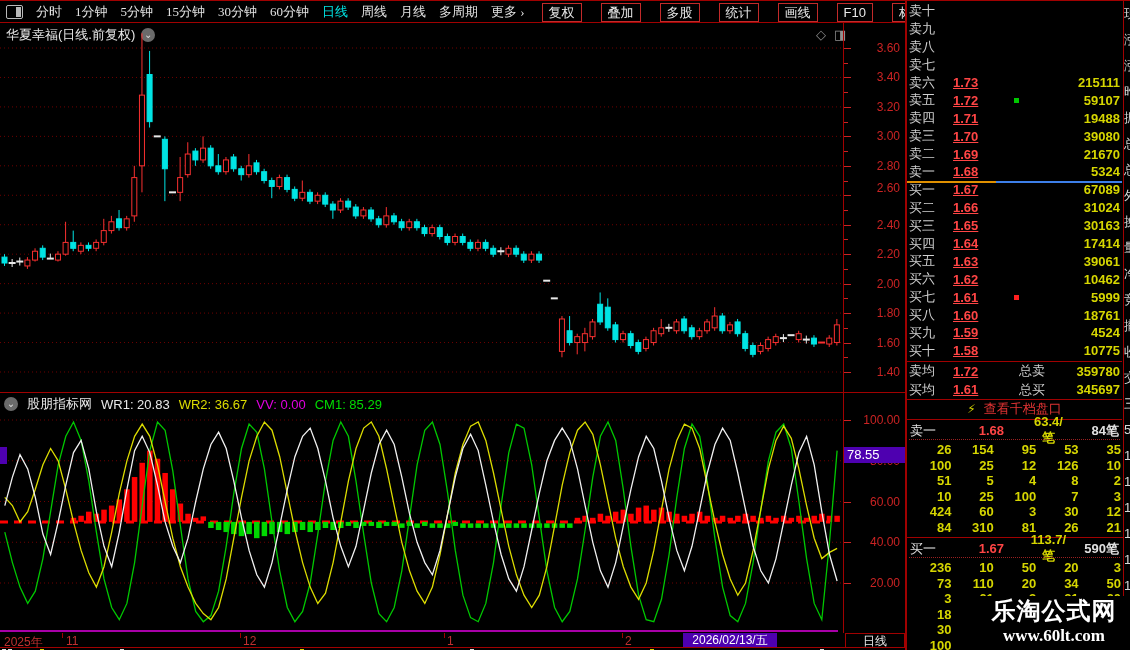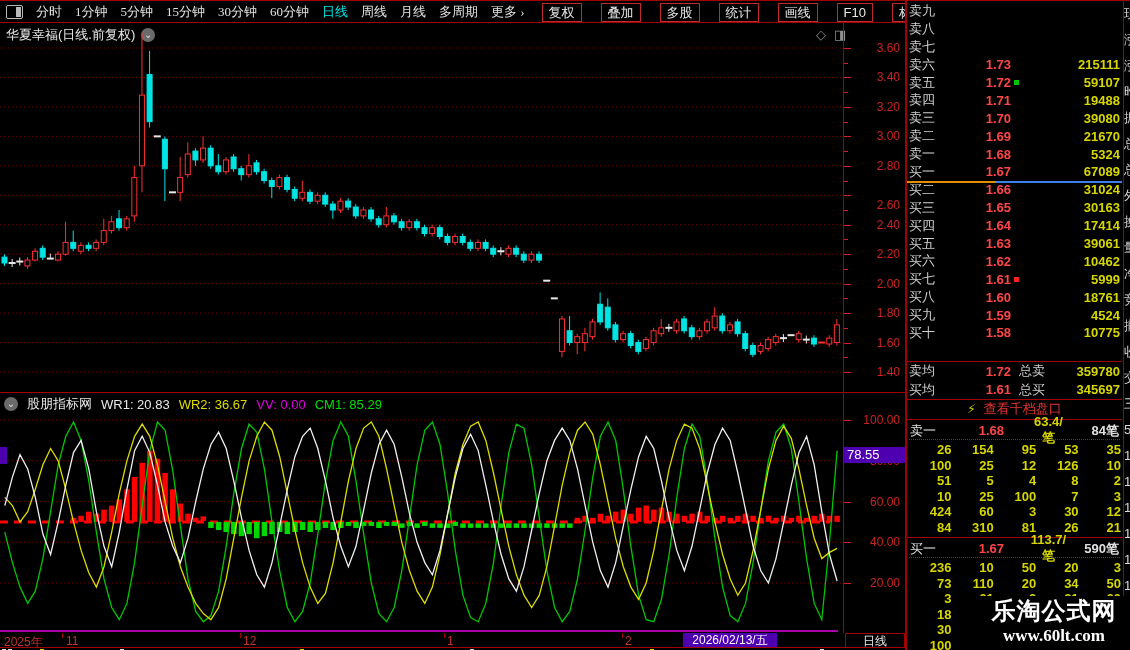--- a/index.html
+++ b/index.html
@@ -39,21 +39,21 @@
   .date-tick{position:absolute;top:0;width:1px;height:5px;background:#a00101;}
   #date-box{position:absolute;top:0px;width:94px;height:14px;background:#4e00b0;color:#fff;font-size:12px;text-align:center;line-height:14px;}
   #klabel{left:845px;top:632px;width:60px;height:15px;border:1px solid #a00101;color:#e8e8e8;font-size:12px;text-align:center;line-height:14px;box-sizing:border-box;}
   #bottom-strip{left:0;top:648px;width:1130px;height:2px;overflow:hidden;}
   .speck{position:absolute;top:0;width:4px;height:2px;}
   
   #panel{left:905px;top:0;width:217px;height:650px;border-left:2px solid #a00101;box-sizing:border-box;background:#000;}
   #ob-rows{position:absolute;left:0;top:1px;width:100%;}
   .ob-row{display:flex;align-items:center;height:17.9px;font-size:13px;padding:0 2px;}
   .ob-l{width:44px;color:#cfcfcf;}
-  .ob-p{width:58px;text-align:right;color:#ff4545;font-weight:bold;}
+  .ob-p{width:58px;color:#ff4545;font-weight:bold;text-decoration:underline;}
   .ob-dot{width:10px;display:flex;align-items:center;justify-content:center;}
   .dot{width:5px;height:5px;}
   .ob-v{flex:1;text-align:right;color:#d6d600;font-weight:bold;}
   #ob-sep-orange{position:absolute;left:0;top:180px;width:89px;height:2px;background:#e09000;}
   #ob-sep-blue{position:absolute;left:89px;top:180px;width:126px;height:2px;background:#3d7fe8;}
   #ob-summary{position:absolute;left:0;top:360px;width:100%;border-top:1px solid #a00101;border-bottom:1px solid #a00101;box-sizing:border-box;}
   .sum-row{display:flex;align-items:center;height:18.5px;font-size:13px;padding:0 2px;}
   .sum-l2{width:46px;color:#cfcfcf;padding-left:8px;}
   #qiandang{position:absolute;left:0;top:398px;width:100%;height:21px;border-bottom:1px solid #a00101;box-sizing:border-box;display:flex;align-items:center;justify-content:center;gap:8px;font-size:13px;}
   #qiandang .bolt{color:#d6d600;font-size:12px;}
@@ -355,21 +355,21 @@
       <div class="ax-tick" style="top: 83.908px; width: 7px;"></div>
       <div class="ax-label" style="top: 76.908px;">3.20</div>
       <div class="ax-tick" style="top: 98.635px; width: 4px;"></div>
       <div class="ax-tick" style="top: 113.362px; width: 7px;"></div>
       <div class="ax-label" style="top: 106.362px;">3.00</div>
       <div class="ax-tick" style="top: 128.089px; width: 4px;"></div>
       <div class="ax-tick" style="top: 142.816px; width: 7px;"></div>
       <div class="ax-label" style="top: 135.816px;">2.80</div>
       <div class="ax-tick" style="top: 157.543px; width: 4px;"></div>
       <div class="ax-tick" style="top: 172.27px; width: 7px;"></div>
-      <div class="ax-label" style="top: 175px;">2.60</div>
+      <div class="ax-label" style="top: 158px;">2.60</div>
       <div class="ax-tick" style="top: 186.997px; width: 4px;"></div>
       <div class="ax-tick" style="top: 201.724px; width: 7px;"></div>
       <div class="ax-label" style="top: 194.724px;">2.40</div>
       <div class="ax-tick" style="top: 216.451px; width: 4px;"></div>
       <div class="ax-tick" style="top: 231.178px; width: 7px;"></div>
       <div class="ax-label" style="top: 224.178px;">2.20</div>
       <div class="ax-tick" style="top: 245.905px; width: 4px;"></div>
       <div class="ax-tick" style="top: 260.632px; width: 7px;"></div>
       <div class="ax-label" style="top: 253.632px;">2.00</div>
       <div class="ax-tick" style="top: 275.359px; width: 4px;"></div>
@@ -546,20 +546,26 @@
       <div class="speck" style="left: 470px; background: rgb(221, 221, 221);"></div>
       <div class="speck" style="left: 650px; background: rgb(214, 214, 0);"></div>
       <div class="speck" style="left: 820px; background: rgb(221, 221, 221);"></div>
       <div class="speck" style="left: 930px; background: rgb(214, 214, 0);"></div>
       <div class="speck" style="left: 1000px; background: rgb(221, 221, 221);"></div>
     </div>
 
   <div id="panel" class="abs">
     <div id="ob-rows">
         <div class="ob-row">
+          <div class="ob-l">卖十</div>
+          <div class="ob-p"></div>
+          <div class="ob-dot"></div>
+          <div class="ob-v"></div>
+        </div>
+        <div class="ob-row">
           <div class="ob-l">卖九</div>
           <div class="ob-p"></div>
           <div class="ob-dot"></div>
           <div class="ob-v"></div>
         </div>
         <div class="ob-row">
           <div class="ob-l">卖八</div>
           <div class="ob-p"></div>
           <div class="ob-dot"></div>
           <div class="ob-v"></div>

